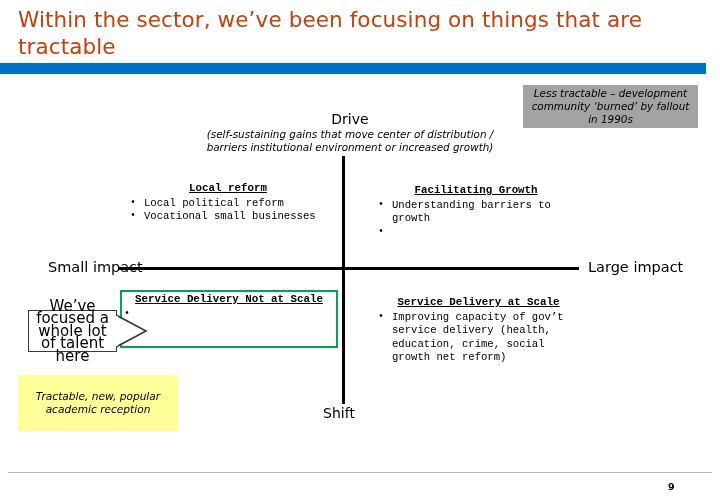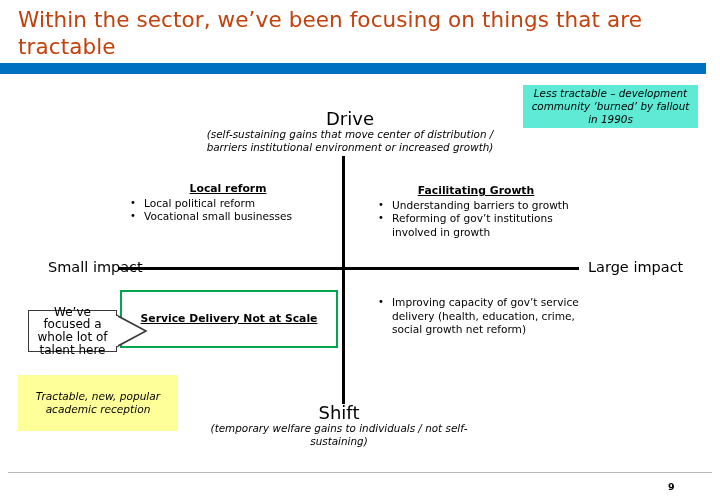--- a/index.html
+++ b/index.html
@@ -40,21 +40,21 @@
     background: #0070c0;
   }
 
   
   .pink-note {
     position: absolute;
     left: 523px;
     top: 85px;
     width: 175px;
     height: 43px;
-    background: #5eead4;
+    background: #a3a3a3;
     display: flex;
     align-items: center;
     justify-content: center;
     text-align: center;
     font-style: italic;
     font-size: 10.4px;
     line-height: 13.2px;
     color: #000;
     padding: 0 4px;
     box-sizing: border-box;
@@ -93,38 +93,39 @@
     text-align: center;
   }
   .axis-bottom {
     position: absolute;
     left: 194px;
     top: 404px;
     width: 290px;
     text-align: center;
   }
   .axis-head {
-    font-size: 18px;
+    font-size: 14px;
     line-height: 18px;
     text-align: center;
   }
   .axis-sub {
     font-size: 10.4px;
     line-height: 13px;
     font-style: italic;
   }
   .small-impact { left: 24px; top: 259px; margin-left: 24px; }
   .large-impact { left: 588px; top: 259px; }
 
   
   .quad {
     position: absolute;
     font-size: 10.6px;
     line-height: 13.5px;
     color: #000;
+    font-family: Liberation Mono, monospace;
   }
   .quad-title {
     font-weight: bold;
     text-decoration: underline;
     text-align: center;
     font-size: 10.8px;
     margin-bottom: 1px;
     display: block;
   }
   .blist {
@@ -176,21 +177,21 @@
     top: 310px;
     width: 89px;
     height: 42px;
     border: 1.6px solid #3a3a3a;
     background: #ffffff;
     box-sizing: border-box;
     display: flex;
     align-items: center;
     justify-content: center;
     text-align: center;
-    font-size: 12px;
+    font-size: 15px;
     line-height: 12.6px;
   }
   .callout-tail {
     position: absolute;
     left: 116px;
     top: 312px;
     width: 32px;
     height: 38px;
   }
 
@@ -244,51 +245,51 @@
   <div class="v-axis"></div>
   <div class="h-axis"></div>
 
   <div class="axis-top">
     <div class="axis-head">Drive</div>
     <div class="axis-sub">(self-sustaining gains that move center of distribution / barriers institutional environment or increased growth)</div>
   </div>
 
   <div class="axis-bottom">
     <div class="axis-head">Shift</div>
-    <div class="axis-sub">(temporary welfare gains to individuals / not self-sustaining)</div>
   </div>
 
   <div class="axis-label small-impact">Small impact</div>
   <div class="axis-label large-impact">Large impact</div>
 
   <div class="quad quad-tl">
     <span class="quad-title">Local reform</span>
     <ul class="blist">
       <li><span class="bullet">•</span><span>Local political reform</span></li>
       <li><span class="bullet">•</span><span>Vocational small businesses</span></li>
     </ul>
   </div>
 
   <div class="quad quad-tr">
     <span class="quad-title">Facilitating Growth</span>
     <ul class="blist">
       <li><span class="bullet">•</span><span>Understanding barriers to growth</span></li>
-      <li><span class="bullet">•</span><span>Reforming of gov’t institutions involved in growth</span></li>
+      <li><span class="bullet">•</span></li>
     </ul>
   </div>
 
   <div class="green-box"></div>
-  <div class="quad green-box-inner" style="left:122px; top:293px;margin-top:19px;">
+  <div class="quad green-box-inner" style="left:122px; top:293px;">
     <span class="quad-title">Service Delivery Not at Scale</span>
     <ul class="blist">
       <li><span class="bullet">•</span></li>
     </ul>
   </div>
 
   <div class="quad quad-br">
+    <span class="quad-title">Service Delivery at Scale</span>
     <ul class="blist">
       <li><span class="bullet">•</span><span>Improving capacity of gov’t service delivery (health, education, crime, social growth net reform)</span></li>
     </ul>
   </div>
 
   <div class="callout">We’ve focused a whole lot of talent here</div>
   <svg class="callout-tail" viewBox="0 0 32 38">
     <polygon points="0,3 0,35 30,19" fill="#ffffff" stroke="#3a3a3a" stroke-width="1.6"></polygon>
     <rect x="-2" y="4" width="4" height="30" fill="#ffffff"></rect>
   </svg>

